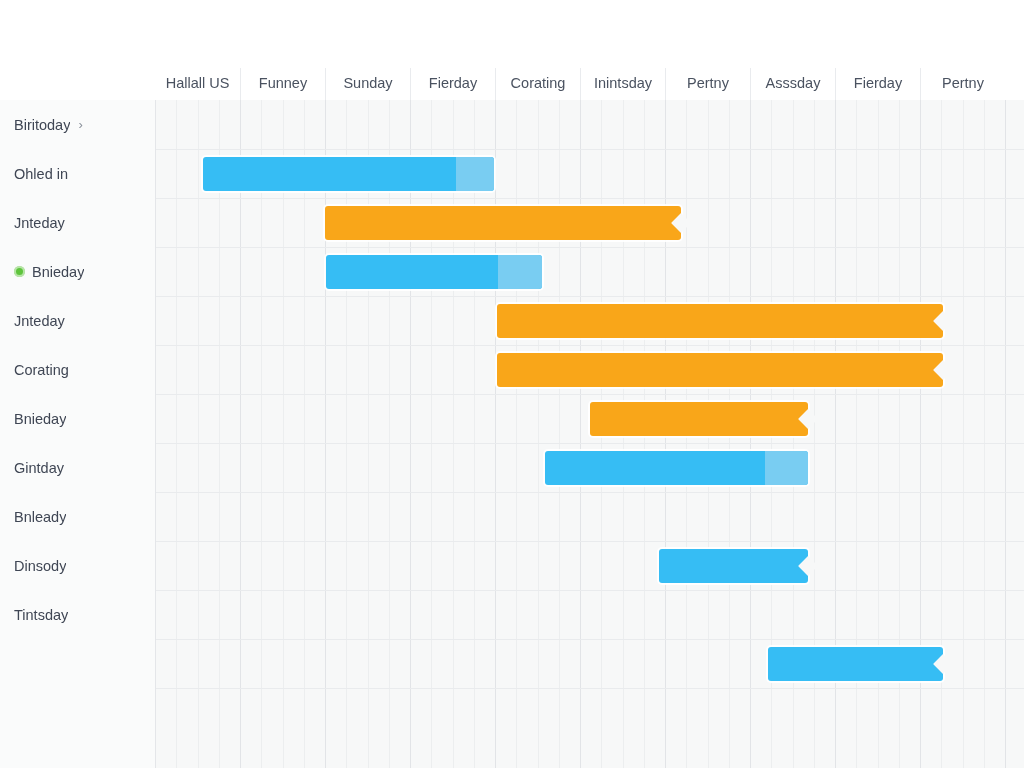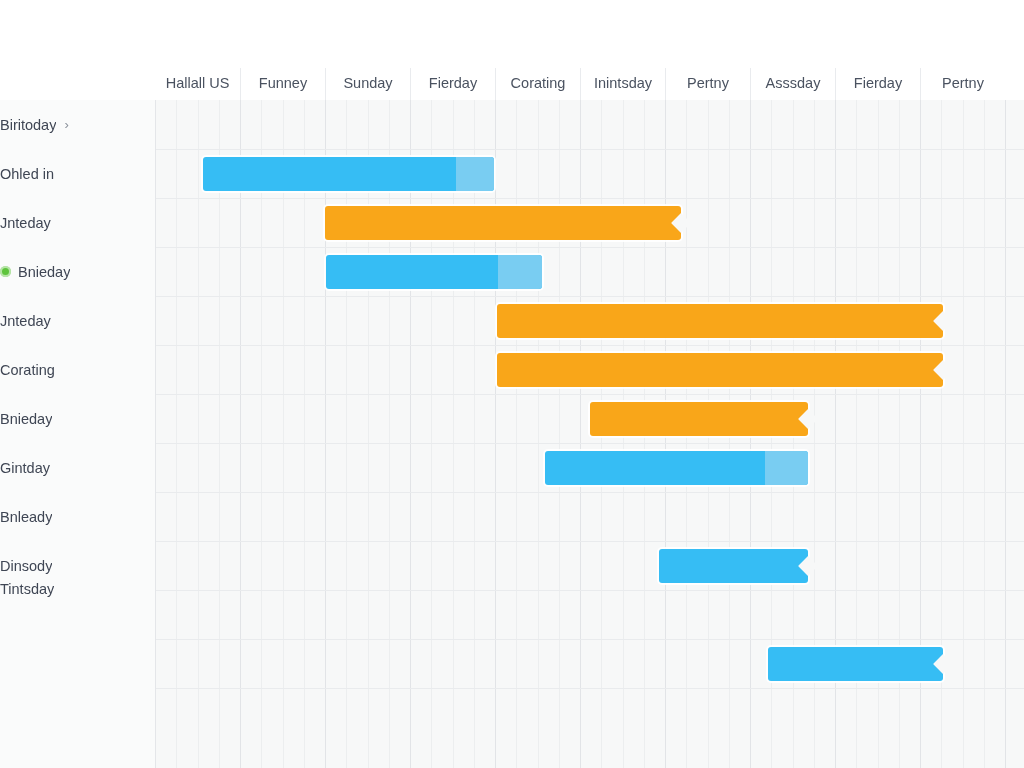--- a/index.html
+++ b/index.html
@@ -103,20 +103,21 @@
 
   
   .task-row {
     position: absolute;
     left: 0;
     width: 155px;
     height: 49px;
     display: flex;
     align-items: center;
     box-sizing: border-box;
+    padding-left: 14px;
   }
   .task-label {
     font-size: 14.5px;
     color: #3f4654;
     white-space: nowrap;
     overflow: hidden;
   }
   .task-row.indented { }
   .status-dot {
     width: 11px;
@@ -290,21 +291,21 @@
         </div>
         <div class="task-row indented" style="top: 343px;">
           <span class="task-label">Gintday</span>
         </div>
         <div class="task-row indented" style="top: 392px;">
           <span class="task-label">Bnleady</span>
         </div>
         <div class="task-row indented" style="top: 441px;">
           <span class="task-label">Dinsody</span>
         </div>
-        <div class="task-row indented" style="top: 464px;">
+        <div class="task-row indented" style="top: 474px; align-items: flex-end;">
           <span class="task-label">Tintsday</span>
         </div>
       </div>
   <div class="hline" style="top: 49px;"></div>
       <div class="hline" style="top: 98px;"></div>
       <div class="hline" style="top: 147px;"></div>
       <div class="hline" style="top: 196px;"></div>
       <div class="hline" style="top: 245px;"></div>
       <div class="hline" style="top: 294px;"></div>
       <div class="hline" style="top: 343px;"></div>

